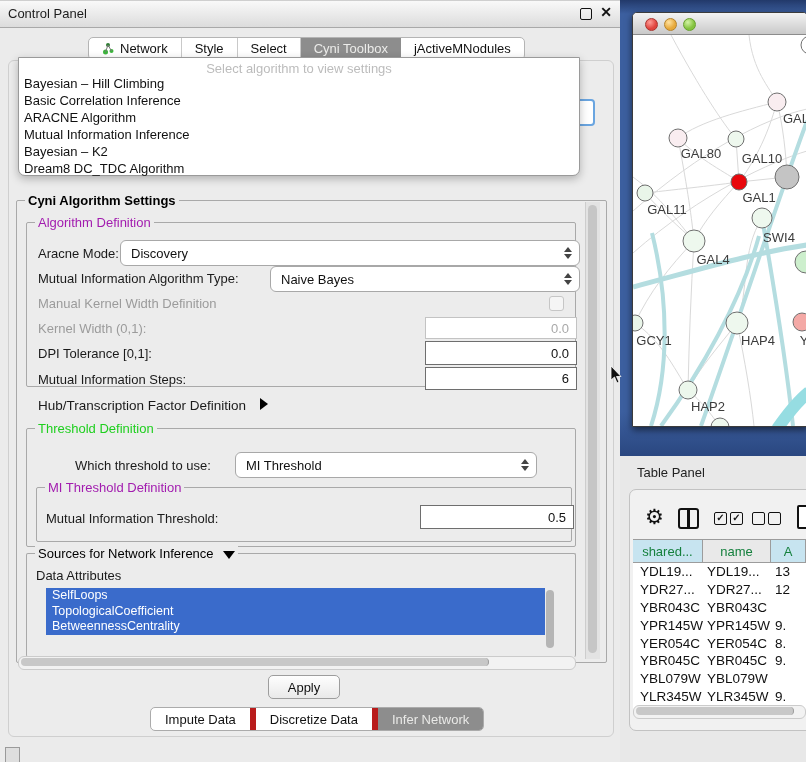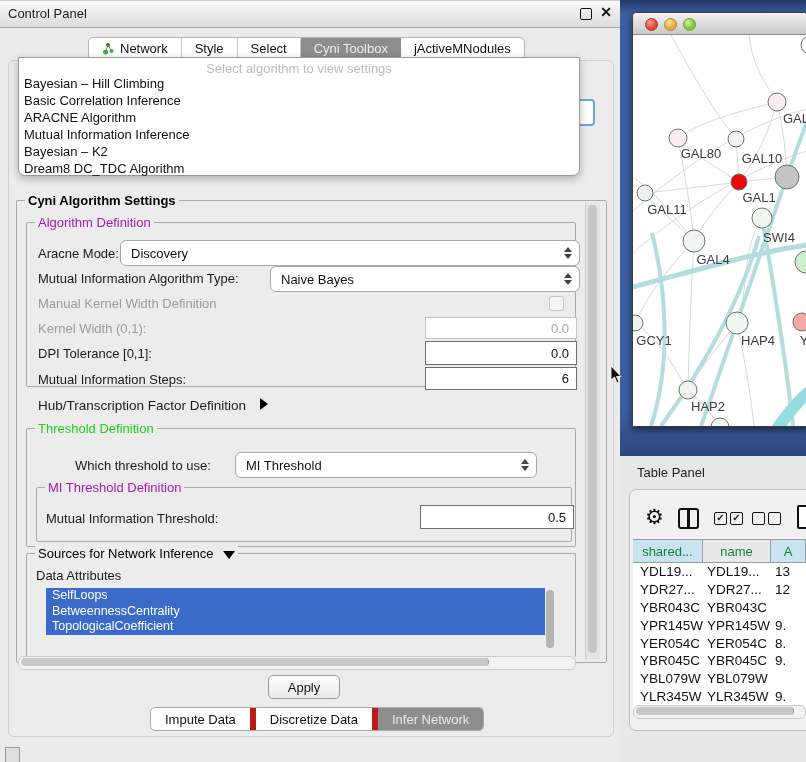--- a/index.html
+++ b/index.html
@@ -236,22 +236,22 @@
 
 <div class="abs grp" style="left:26px;top:553px;width:548px;height:103px;border-bottom:none;">
   <div class="grp-title">
     <span>Sources for Network Inference</span>
     <span class="tri-d" style="margin-left:6px;position:relative;top:1px;"></span>
   </div>
 </div>
 <div class="abs lbl bold" style="left:36px;top:568px;">Data Attributes</div>
 <div class="abs" id="attr-list">
     <div class="attr-item">SelfLoops</div>
+    <div class="attr-item">TopologicalCoefficient</div>
     <div class="attr-item">BetweennessCentrality</div>
-    <div class="attr-item">TopologicalCoefficient</div>
   </div>
 <div class="abs sb-thumb" style="left:546px;top:590px;width:8px;height:58px;background:#b5b5b5;"></div>
 <div class="abs hsb" style="left:18px;top:656px;width:556px;height:12px;">
   <span class="th" style="left:2px;width:468px;"></span>
 </div>
 
 <div class="abs" id="apply-btn">Apply</div>
 
 <div class="abs" id="bottom-tabs">
     <div class="btab">Impute Data</div>

